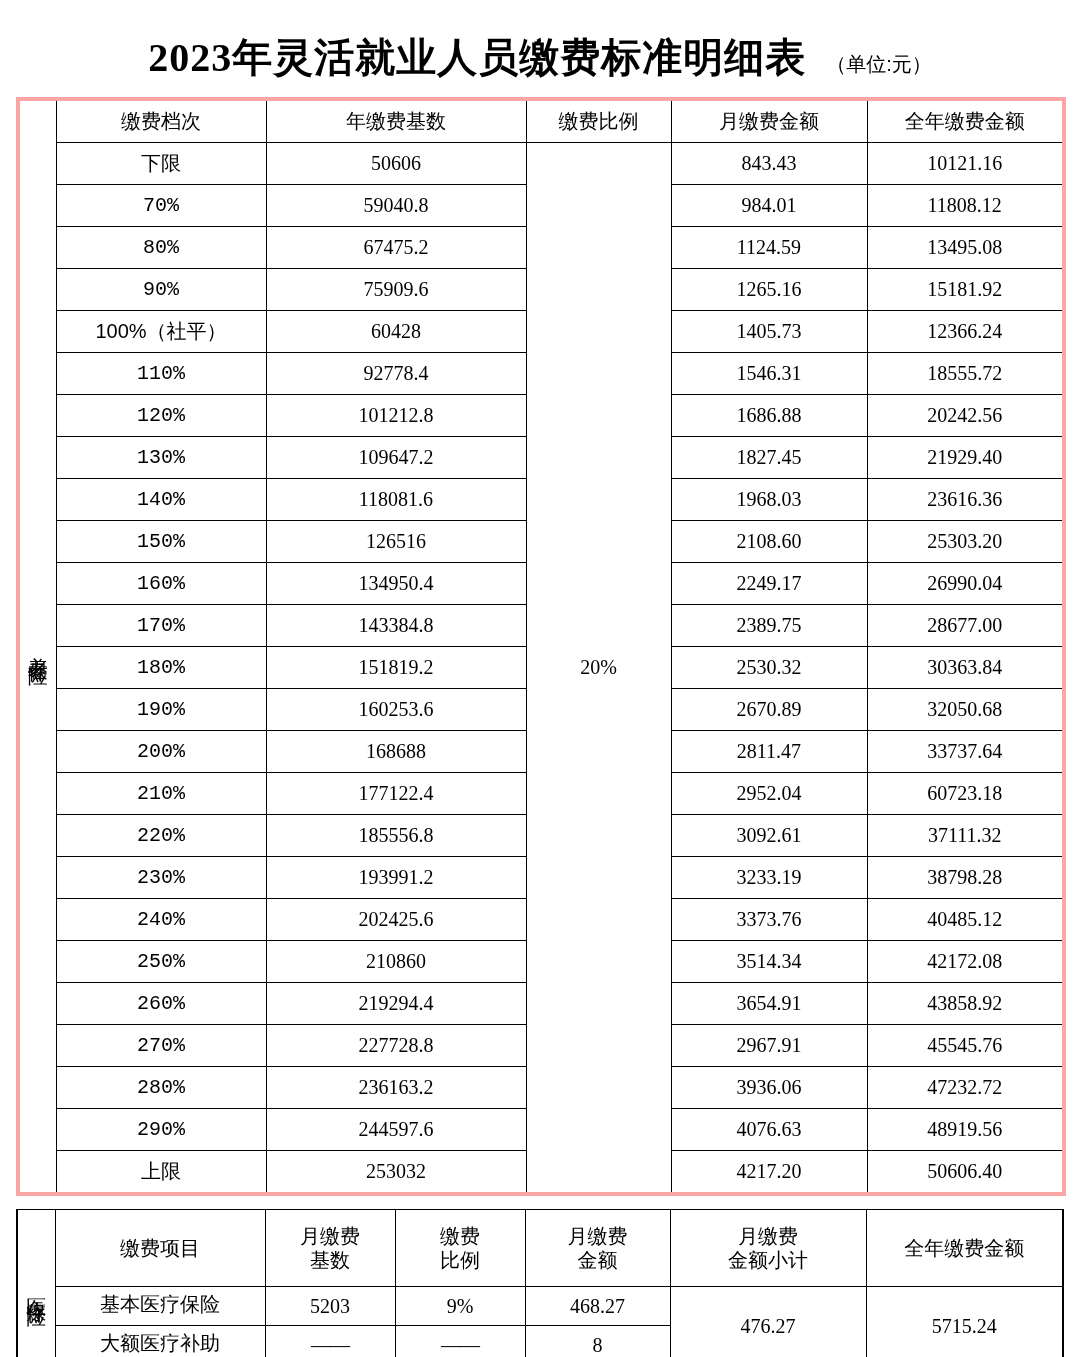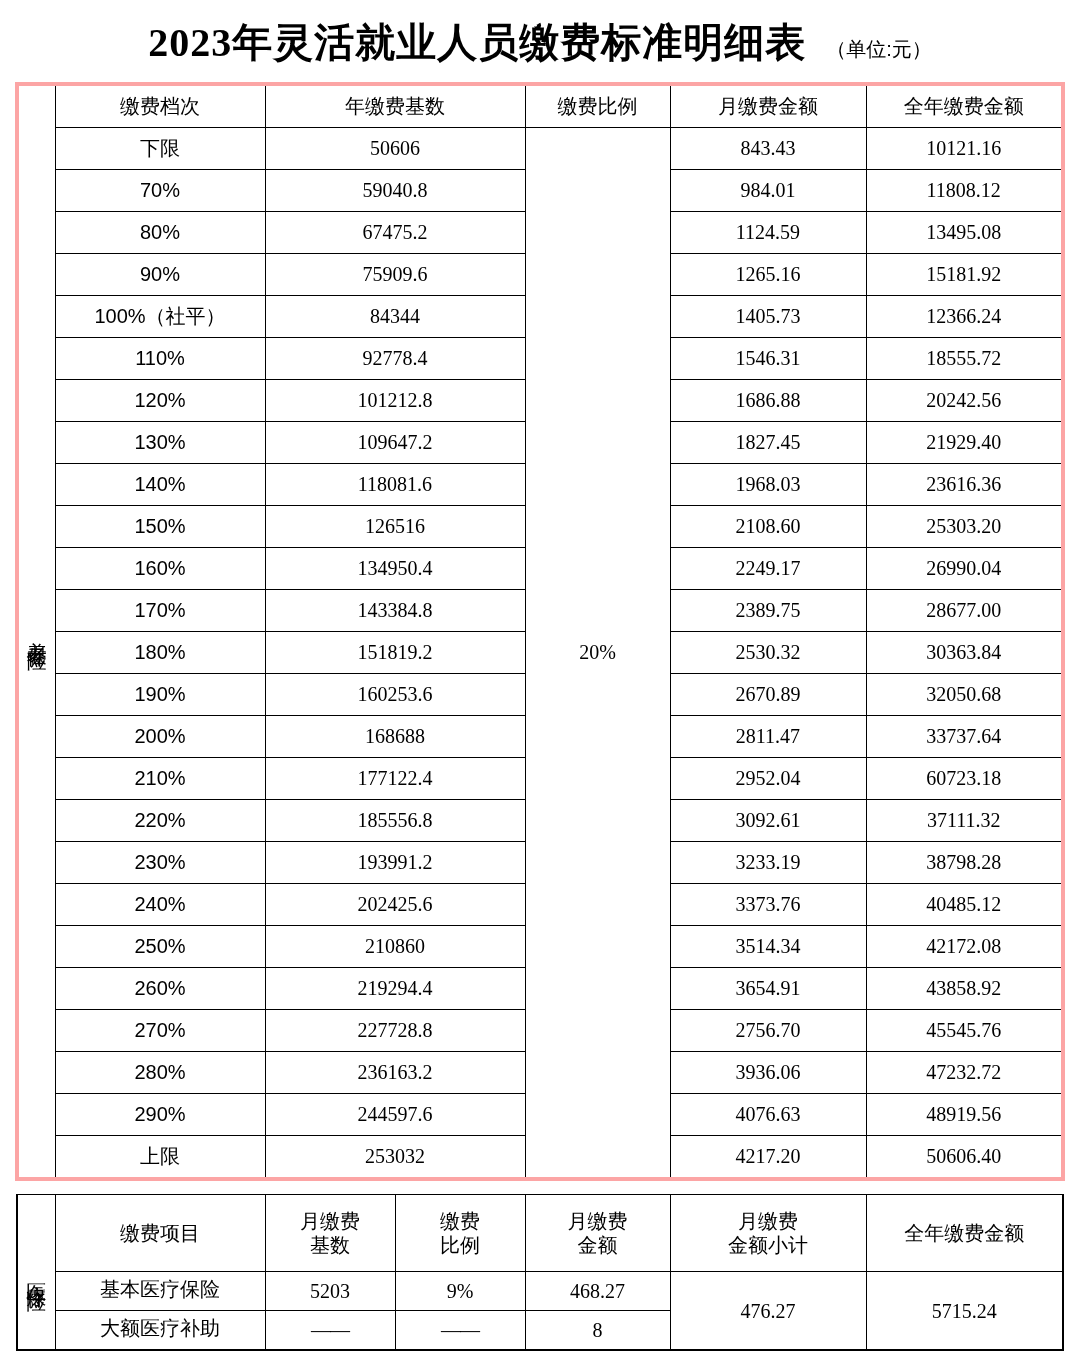--- a/index.html
+++ b/index.html
@@ -11,21 +11,21 @@
     width: 1080px;
     height: 1357px;
     font-family: "Liberation Serif", "DejaVu Serif", serif;
     color: #000000;
     overflow: hidden;
   }
   .page {
     width: 1080px;
     height: 1357px;
     box-sizing: border-box;
-    padding: 1px;
+    padding: 16px;
     position: relative;
   }
   .title-row {
     display: flex;
     align-items: baseline;
     justify-content: center;
     padding: 14px 0 12px 0;
   }
   .doc-title {
     font-family: "Liberation Serif", "DejaVu Serif", serif;
@@ -78,21 +78,21 @@
   }
   .head-cell {
     font-family: "Liberation Sans", "DejaVu Sans", sans-serif;
     font-size: 22px;
   }
   .num {
     font-family: "Liberation Serif", "DejaVu Serif", serif;
     font-size: 21px;
   }
   .tier {
-    font-family: Liberation Sans, sans-serif;
+    font-family: Liberation Mono, monospace;
     font-size: 21px;
     margin-left: 16px;
   }
   .tier-cn {
     font-family: "Liberation Sans", "DejaVu Sans", sans-serif;
     font-size: 20px;
     margin-left: 16px;
   }
   .ratio-cell {
     font-family: "Liberation Serif", "DejaVu Serif", serif;
@@ -193,21 +193,21 @@
           <td class="num">13495.08</td>
         </tr>
         <tr>
           <td class="tier">90%</td>
           <td class="num">75909.6</td>
           <td class="num">1265.16</td>
           <td class="num">15181.92</td>
         </tr>
         <tr>
           <td class="tier-cn">100%（社平）</td>
-          <td class="num">84344</td>
+          <td class="num">60428</td>
           <td class="num">1405.73</td>
           <td class="num">12366.24</td>
         </tr>
         <tr>
           <td class="tier">110%</td>
           <td class="num">92778.4</td>
           <td class="num">1546.31</td>
           <td class="num">18555.72</td>
         </tr>
         <tr>
@@ -296,21 +296,21 @@
         </tr>
         <tr>
           <td class="tier">260%</td>
           <td class="num">219294.4</td>
           <td class="num">3654.91</td>
           <td class="num">43858.92</td>
         </tr>
         <tr>
           <td class="tier">270%</td>
           <td class="num">227728.8</td>
-          <td class="num">2756.70</td>
+          <td class="num">2967.91</td>
           <td class="num">45545.76</td>
         </tr>
         <tr>
           <td class="tier">280%</td>
           <td class="num">236163.2</td>
           <td class="num">3936.06</td>
           <td class="num">47232.72</td>
         </tr>
         <tr>
           <td class="tier">290%</td>

